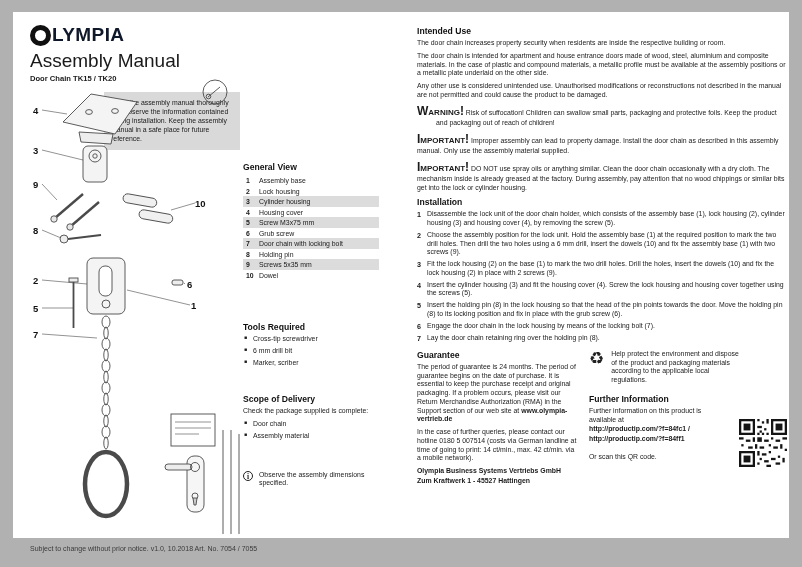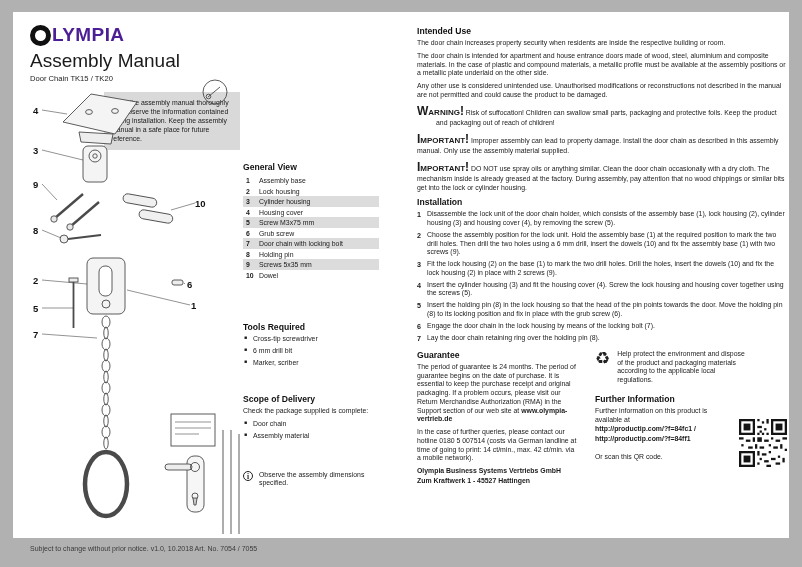--- a/index.html
+++ b/index.html
@@ -8,23 +8,23 @@
   .page{position:absolute;left:13px;top:12px;width:776px;height:526px;background:#ffffff;color:#1a1a1a;overflow:hidden}
   h3{font-size:8.6px;font-weight:bold;margin:0 0 3px;color:#111}
   p{font-size:6.9px;line-height:1.27;margin:0 0 4px}
   .tight{margin-bottom:1px}
   .bold{font-weight:bold}
 
   
   .brand{position:absolute;left:17px;top:12px}
   .logo{display:flex;align-items:center;gap:1px}
   .logo-o{width:21px;height:21px;border:5px solid #101010;border-radius:50%}
-  .logo-text{font-size:19px;font-weight:bold;letter-spacing:.4px;color:#4c1d95}
+  .logo-text{font-size:19px;font-weight:bold;letter-spacing:.4px;color:#0f172a}
   .title{font-size:19px;font-weight:normal;margin-top:4px}
-  .subtitle{font-size:7.6px;font-weight:normal;margin-top:2px}
+  .subtitle{font-size:7.6px;font-weight:bold;margin-top:2px}
 
   
   .note-box{position:absolute;left:91px;top:80px;width:136px;background:#d9d9d9;padding:6px 7px;font-size:6.9px;line-height:1.32}
   .diagram{position:absolute;left:14px;top:66px}
   .dlabel{font-size:9.5px;font-weight:bold;fill:#111}
 
   
   .col-mid{position:absolute;left:230px;top:150px;width:136px}
   .gv-row{display:flex;gap:4px;font-size:6.9px;padding:2px 3px 1.5px}
   .gv-row:nth-child(2n+3){background:#dcdcdc}
@@ -39,21 +39,21 @@
 
   
   .col-right{position:absolute;left:404px;top:14px;width:370px}
   .h-sec{margin-top:5px}
   .sc{font-variant:small-caps;font-weight:bold;font-size:12px}
   .hang{padding-left:19px;text-indent:-19px}
   .steps{margin-top:1px}
   .step{display:flex;margin-bottom:3px}
   .step-num{font-weight:bold;font-size:7.2px;width:10px;flex:none}
   .step-text{font-size:6.9px;line-height:1.27}
-  .bottom-row{display:flex;gap:18px;margin-top:7px}
+  .bottom-row{display:flex;gap:12px;margin-top:7px}
   .guarantee{width:160px;flex:none}
   .right-stack{flex:1}
   .disposal-row{display:flex;gap:7px;align-items:flex-start}
   .recycle{font-size:17px;line-height:1;color:#222}
   .disposal-text{width:128px}
   .fi-row{display:flex;gap:10px;align-items:flex-start}
   .fi-text{flex:1}
   .qr-caption{margin-top:9px}
   .qr{margin-top:12px;flex:none}
 

